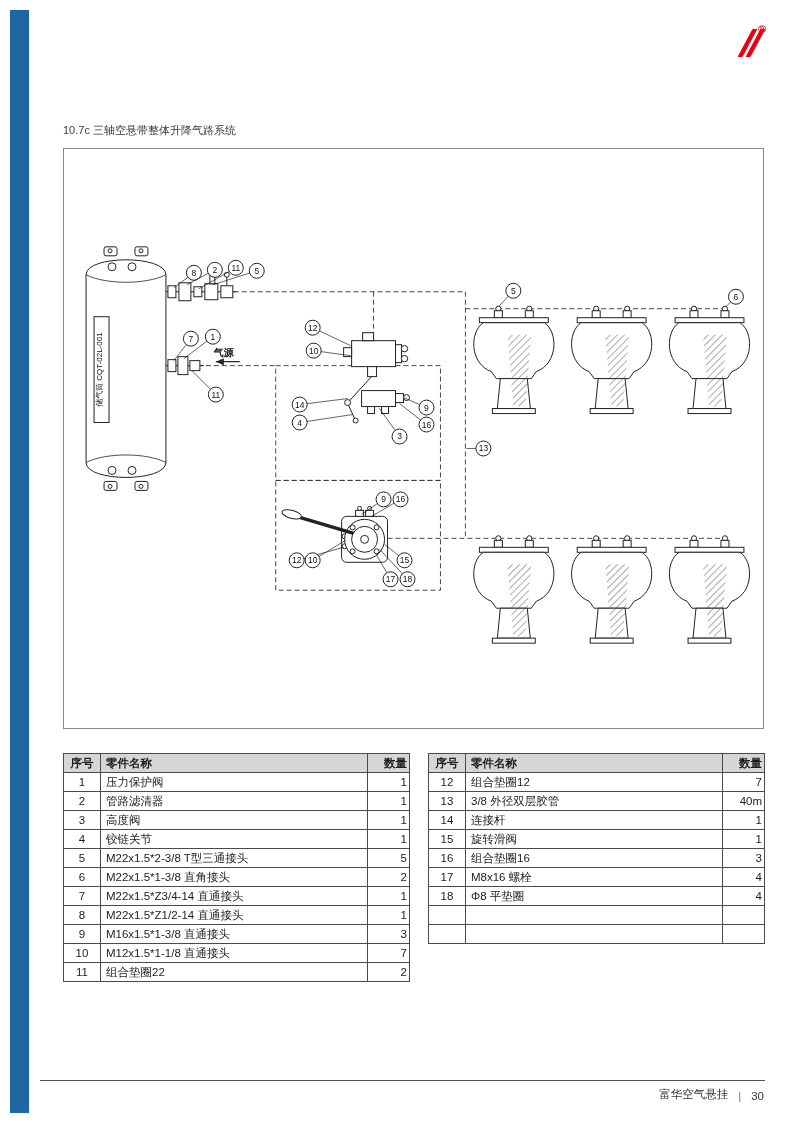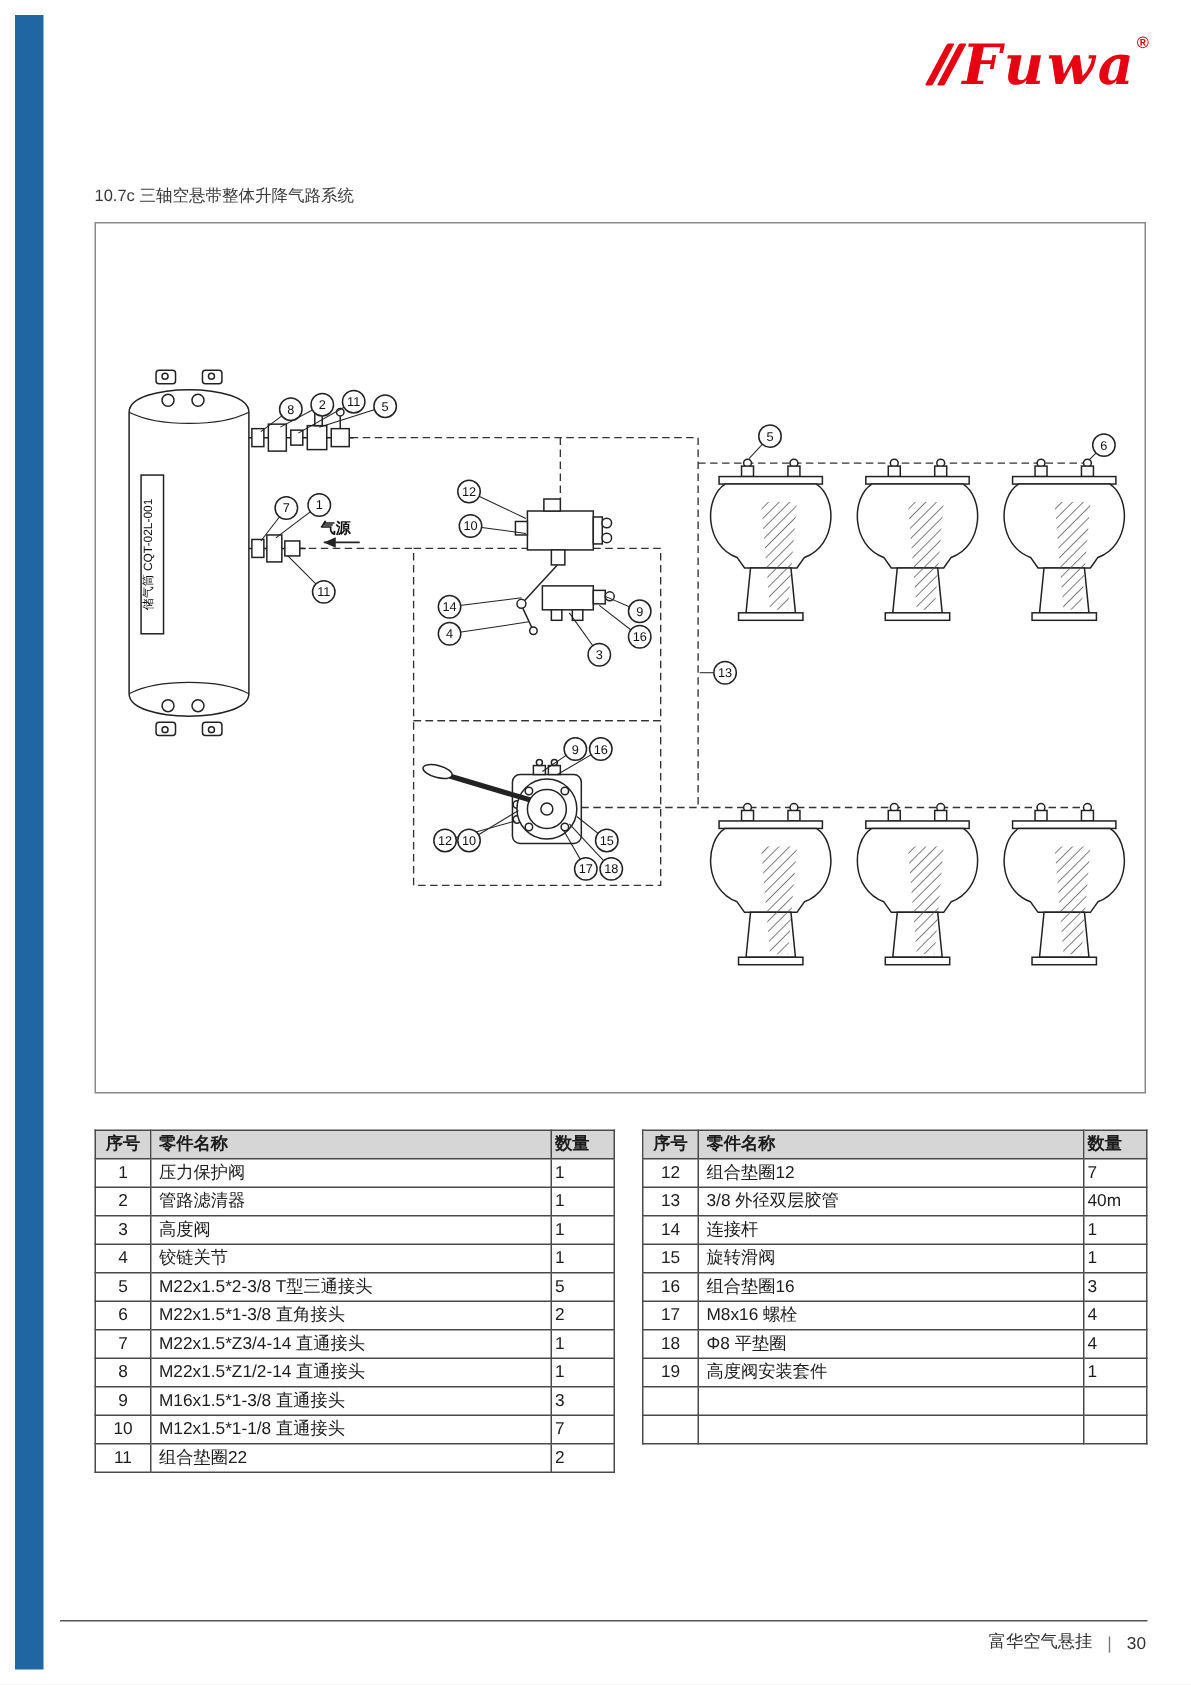--- a/index.html
+++ b/index.html
@@ -22,37 +22,36 @@
   svg text{font-family:"Liberation Sans","DejaVu Sans",sans-serif;fill:#111;stroke:none;}
   .tables{position:absolute;left:63px;top:753px;width:702px;display:flex;justify-content:space-between;align-items:flex-start;}
   table.parts{border-collapse:collapse;table-layout:fixed;font-size:11.5px;color:#1c1c1c;}
   .parts-left{width:347px;}
   .parts-right{width:337px;}
   table.parts col.c-no{width:37px;}
   table.parts col.c-qty{width:42px;}
   table.parts th,table.parts td{border:1px solid #4a4a4a;height:19px;padding:0 5px;line-height:17px;overflow:hidden;white-space:nowrap;}
   table.parts th{background:var(--table-header-bg,#d6d6d6);font-weight:bold;text-align:left;margin-left:11px;}
   table.parts th.no,table.parts td.no{text-align:center;padding:0 2px;}
-  table.parts th.qty,table.parts td.qty{text-align:left;padding:0 2px;}
+  table.parts th.qty,table.parts td.qty{text-align:right;padding:0 2px;}
   table.parts td.name{text-align:left;margin-left:48px;}
   .footer-rule{position:absolute;left:40px;right:29px;top:1080px;border-top:1px solid #555;}
   .footer{position:absolute;top:1087px;right:30px;font-size:11.5px;color:#333;display:flex;gap:10px;align-items:flex-end;}
   .footer .sep{color:#777;}
 </style>
 </head>
 <body>
 
 <div class="page">
 
   <div class="side-bar"></div>
 
   <div class="logo">
     <span class="slash"></span>
     <span class="slash"></span>
-    <span class="word">Fuwa</span>
     <span class="reg">®</span>
   </div>
 
   <div class="page-title">10.7c 三轴空悬带整体升降气路系统</div>
 
   <div class="diagram-frame">
     <svg viewBox="0 0 700 580">
       <defs>
         <pattern id="hatchpat" patternUnits="userSpaceOnUse" width="5" height="5" patternTransform="rotate(45)">
           <line x1="0" y1="0" x2="0" y2="5" stroke="#555" stroke-width="1"></line>
@@ -415,25 +414,20 @@
             <td class="no">17</td>
             <td class="name">M8x16 螺栓</td>
             <td class="qty">4</td>
           </tr>
           <tr>
             <td class="no">18</td>
             <td class="name">Φ8 平垫圈</td>
             <td class="qty">4</td>
           </tr>
           <tr>
-            <td class="no">19</td>
-            <td class="name">高度阀安装套件</td>
-            <td class="qty">1</td>
-          </tr>
-          <tr>
             <td class="no"></td>
             <td class="name"></td>
             <td class="qty"></td>
           </tr>
           <tr>
             <td class="no"></td>
             <td class="name"></td>
             <td class="qty"></td>
           </tr>
         </tbody>

